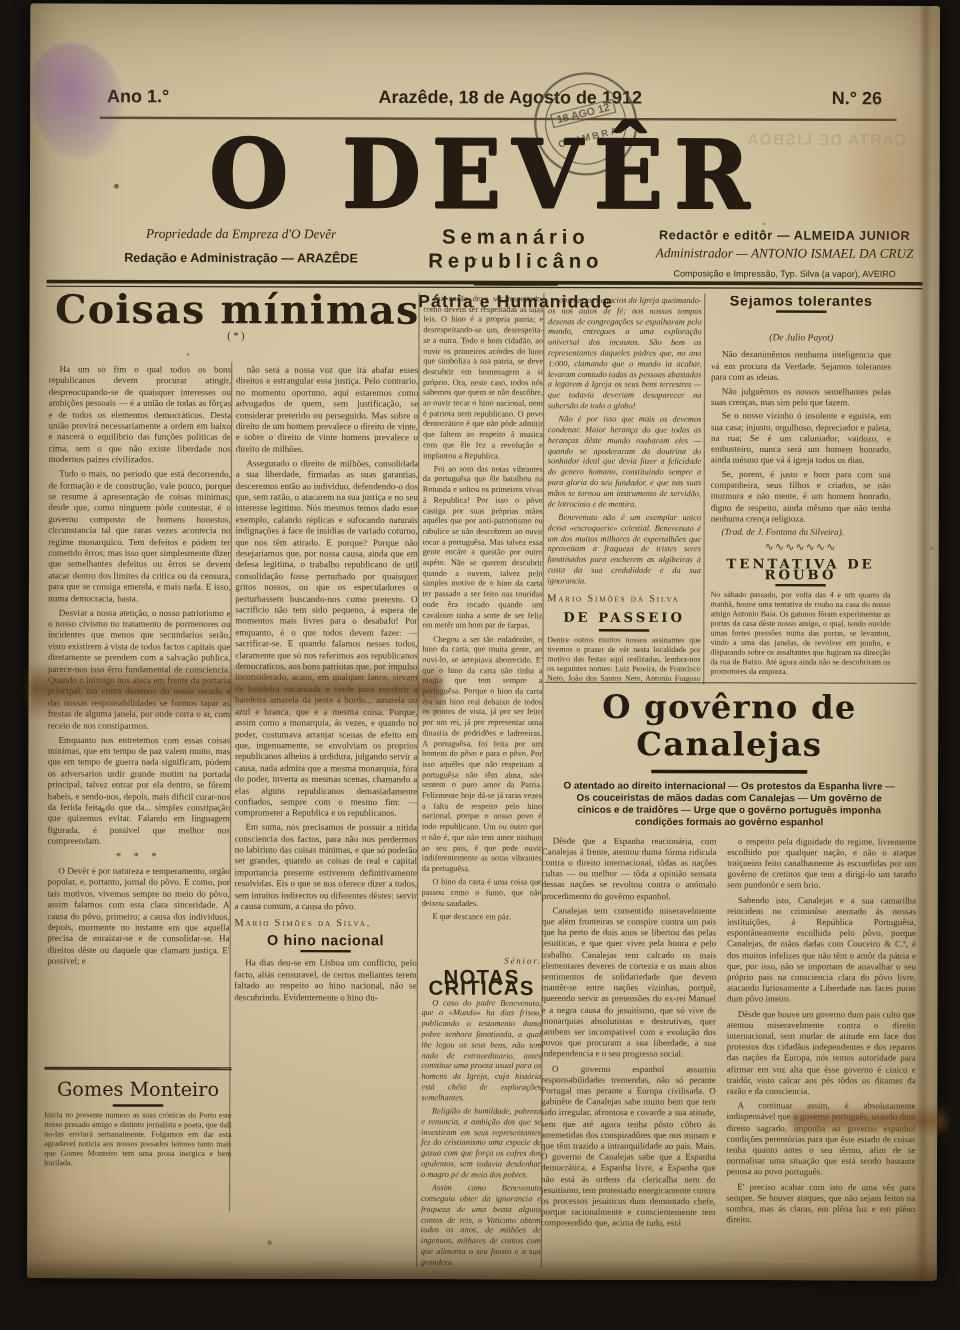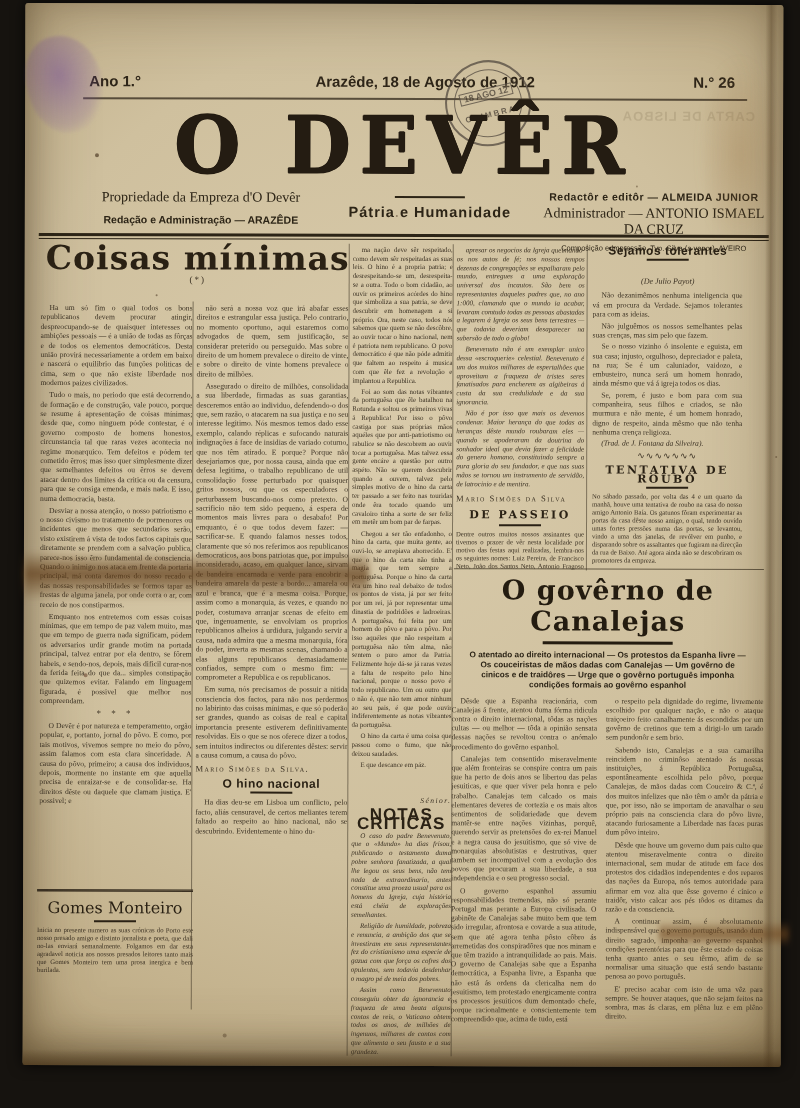--- a/index.html
+++ b/index.html
@@ -48,21 +48,21 @@
     text-align:center;font-family:"DejaVu Serif","Liberation Serif",serif;
     font-weight:bold;font-size:76px;letter-spacing:9px;color:#241c12;line-height:1;
     text-shadow:.7px 0 0 #241c12,-.7px 0 0 #241c12,0 .7px 0 #241c12,0 -.7px 0 #241c12;
     transform:scaleY(1.04);white-space:nowrap;
   }
   .mh-sans{font-family:"Liberation Sans",sans-serif;color:#2c2416;}
   .mh-center{text-align:center;}
   .subhead{font-weight:bold;font-size:17px;letter-spacing:4px;}
   .motto{font-weight:bold;font-size:14.5px;letter-spacing:1px;}
   .mh-line1{font-weight:bold;font-size:11px;letter-spacing:.5px;}
-  .mh-line2{font-size:14px;font-family:"Liberation Serif",serif;}
+  .mh-line2{font-style:italic;font-size:11px;font-family:"Liberation Serif",serif;}
   .mh-line3{font-weight:bold;font-size:10.5px;}
   .mh-small{font-size:7.5px;}
   .short-rule{height:2px;background:#2c2416;width:70px;margin:3px auto;}
   .dbl-rule{border-top:3px solid #2c2416;border-bottom:1px solid #2c2416;height:2px;}
   
   .col{position:absolute;overflow:hidden;color:#3a3022;text-align:justify;}
   .col p{margin:0 0 2.5px;text-indent:9px;}
   .f-body{font-size:7.6px;line-height:9.4px;}
   .f-c3{font-size:6.9px;line-height:8.7px;}
   .f-it p{font-style:italic;}
@@ -136,20 +136,21 @@
   <div class="abs purple-stamp" style="left:2px;top:32px;"></div>
 
   <div class="abs masthead" style="left:0;top:104px;width:758px;">O DEVÊR</div>
 
   <div class="abs mh-sans mh-center" style="left:36px;top:186px;width:280px;">
     <div class="mh-line2">Propriedade da Empreza d'O Devêr</div>
     <div class="mh-line3" style="margin-top:8px;">Redação e Administração — ARAZÊDE</div>
   </div>
 
   <div class="abs mh-sans mh-center" style="left:300px;top:184px;width:210px;">
+    <div class="subhead">Semanário Republicâno</div>
     <div class="short-rule" style="margin-top:8px;"></div>
     <div class="motto" style="margin-top:6px;">Pátria e Humanidade</div>
   </div>
 
   <div class="abs mh-sans mh-center" style="left:508px;top:186px;width:242px;">
     <div class="mh-line1" style="font-size:10.5px;">Redactôr e editôr — ALMEIDA JUNIOR</div>
     <div class="mh-line2" style="margin-top:3px;">Administrador — ANTONIO ISMAEL DA CRUZ</div>
     <div class="mh-small" style="margin-top:6px;">Composição e Impressão, Typ. Silva (a vapor), AVEIRO</div>
   </div>
 
@@ -210,22 +211,22 @@
     <div class="f-it">
         <p>O caso do padre Benevenuto, que o «Mundo» ha dias frisou, publicando o testamento duma pobre senhora fanatizada, a qual lhe legou os seus bens, não tem nada de extraordinario, antes constitue uma proeza usual para os homens da Igreja, cuja história está chéia de explorações semelhantes.</p>
         <p>Religião de humildade, pobreza e renuncia, a ambição dos que se investiram em seus representantes fez do cristianismo uma especie de gazua com que força os cofres dos opulentos, sem todavia desdenhar o magro pé de meia dos pobres.</p>
         <p>Assim como Benevenuto conseguiu obter da ignorancia e fraqueza de uma beata alguns contos de reis, o Vaticano obtem todos os anos, de milhões de ingenuos, milhares de contos com que alimenta o seu fausto e a sua grandeza.</p>
       </div>
   </div>
 
   <div class="col" style="left:432px;top:242px;width:128px;height:324px;">
     <div class="f-it">
         <p>apresar os negocios da Igreja queimando-os nos autos de fé; nos nossos tempos dezenas de congregações se espalharam pelo mundo, entregues a uma exploração universal dos incautos. São bem os representantes daqueles padres que, no ano 1:000, clamando que o mundo ia acabar, levaram comtudo todas as pessoas abastadas a legarem á Igreja os seus bens terrestres — que todavia deveriam desaparecer na subersão de todo o globo!</p>
+        <p>Não é por isso que mais os devemos condenar. Maior herança do que todas as heranças dêste mundo roubaram eles — quando se apoderaram da doutrina do sonhador ideal que devia fazer a felicidade do genero homano, constituindo sempre a pura gloria do seu fundador, e que nas suas mãos se tornou um instrumento de servidão, de latrocinio e de mentira.</p>
         <p>Benevenuto não é um exemplar unico dessa «escroquerie» celestial. Benevenuto é um dos muitos milhares de espertalhões que aproveitam a fraqueza de tristes seres fanatisados para encherem as algibeiras á custa da sua credulidade e da sua ignorancia.</p>
-        <p>Não é por isso que mais os devemos condenar. Maior herança do que todas as heranças dêste mundo roubaram eles — quando se apoderaram da doutrina do sonhador ideal que devia fazer a felicidade do genero homano, constituindo sempre a pura gloria do seu fundador, e que nas suas mãos se tornou um instrumento de servidão, de latrocinio e de mentira.</p>
       </div>
     <div class="sig">Mario Simões da Silva</div>
     <div class="h-serifcaps">DE PASSEIO</div>
     <div class="f-small" style="text-align:justify;">Dentre outros muitos nossos assinantes que tivemos o prazer de vêr nesta localidade por motivo das festas aqui realizadas, lembra-nos os seguintes nomes: Luiz Pereira, de Francisco Neto, João dos Santos Neto, Antonio Fragoso da Rocha e sua familia, Julio Salvador, etc.</div>
   </div>
 
   <div class="col f-tol" style="left:568px;top:242px;width:150px;height:324px;">
     <div class="h-sans u" style="margin-top:0;">Sejamos tolerantes</div>
     <div class="byline">(De Julio Payot)</div>
     <div>

